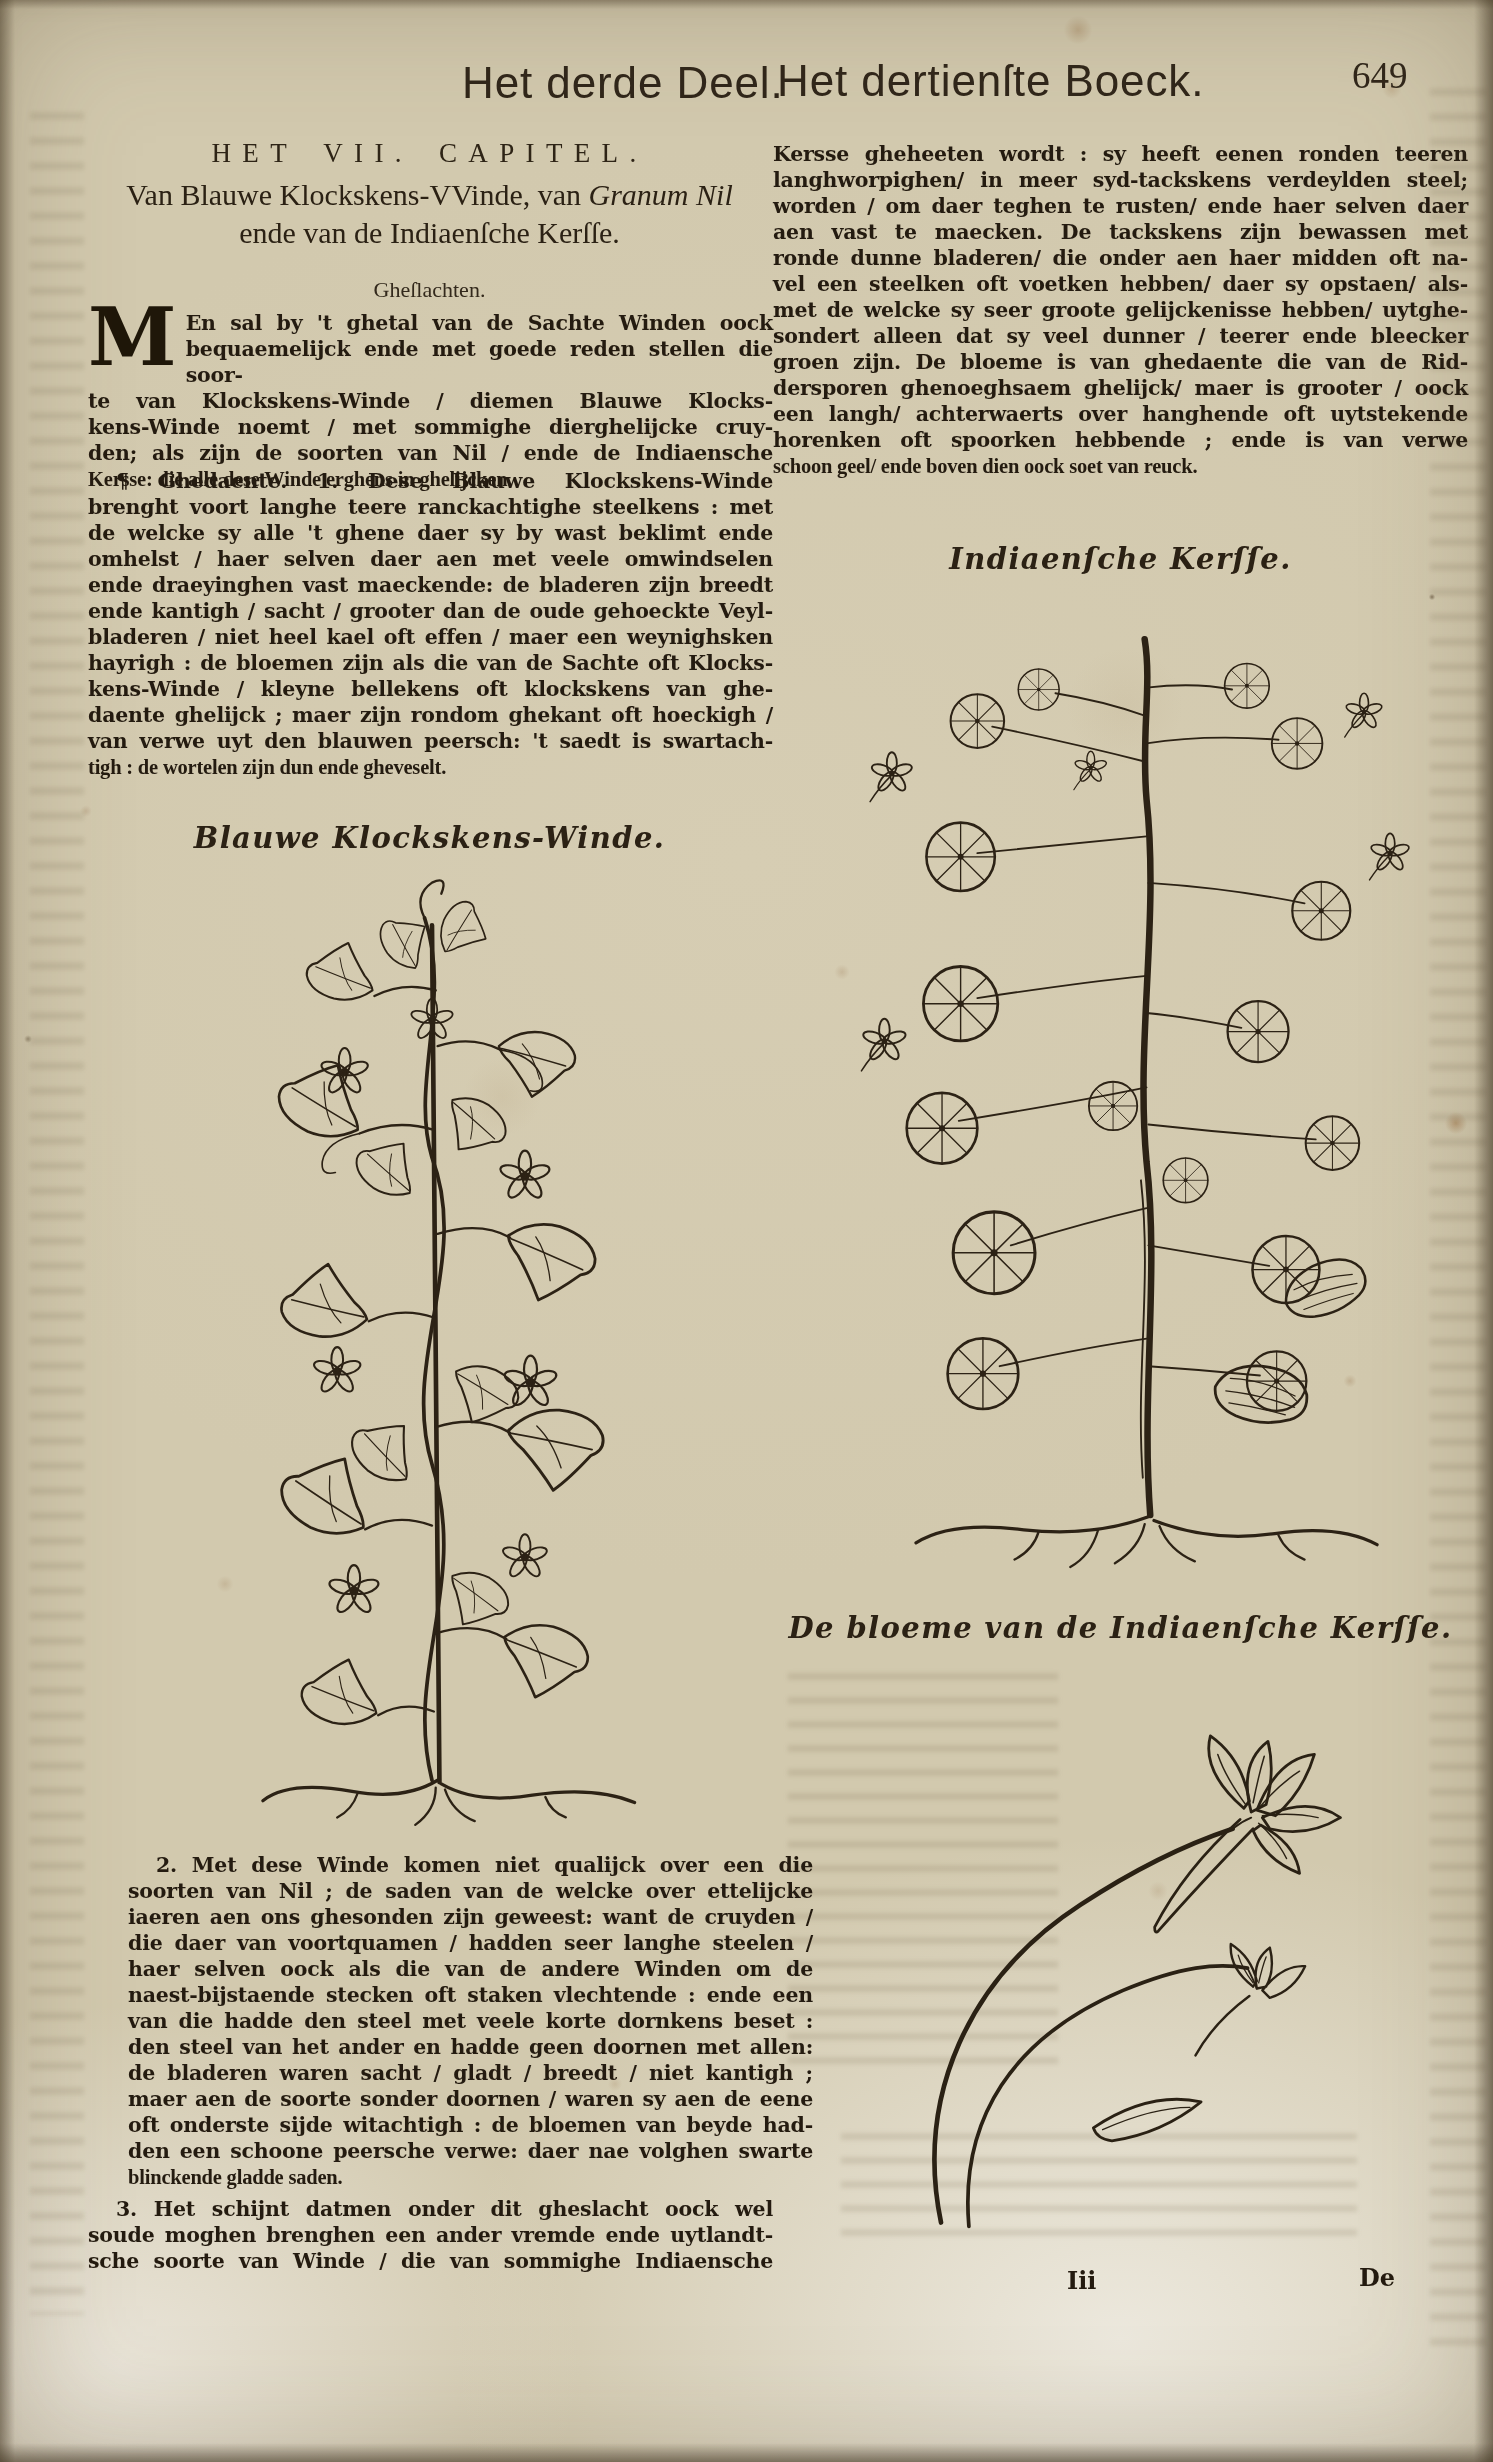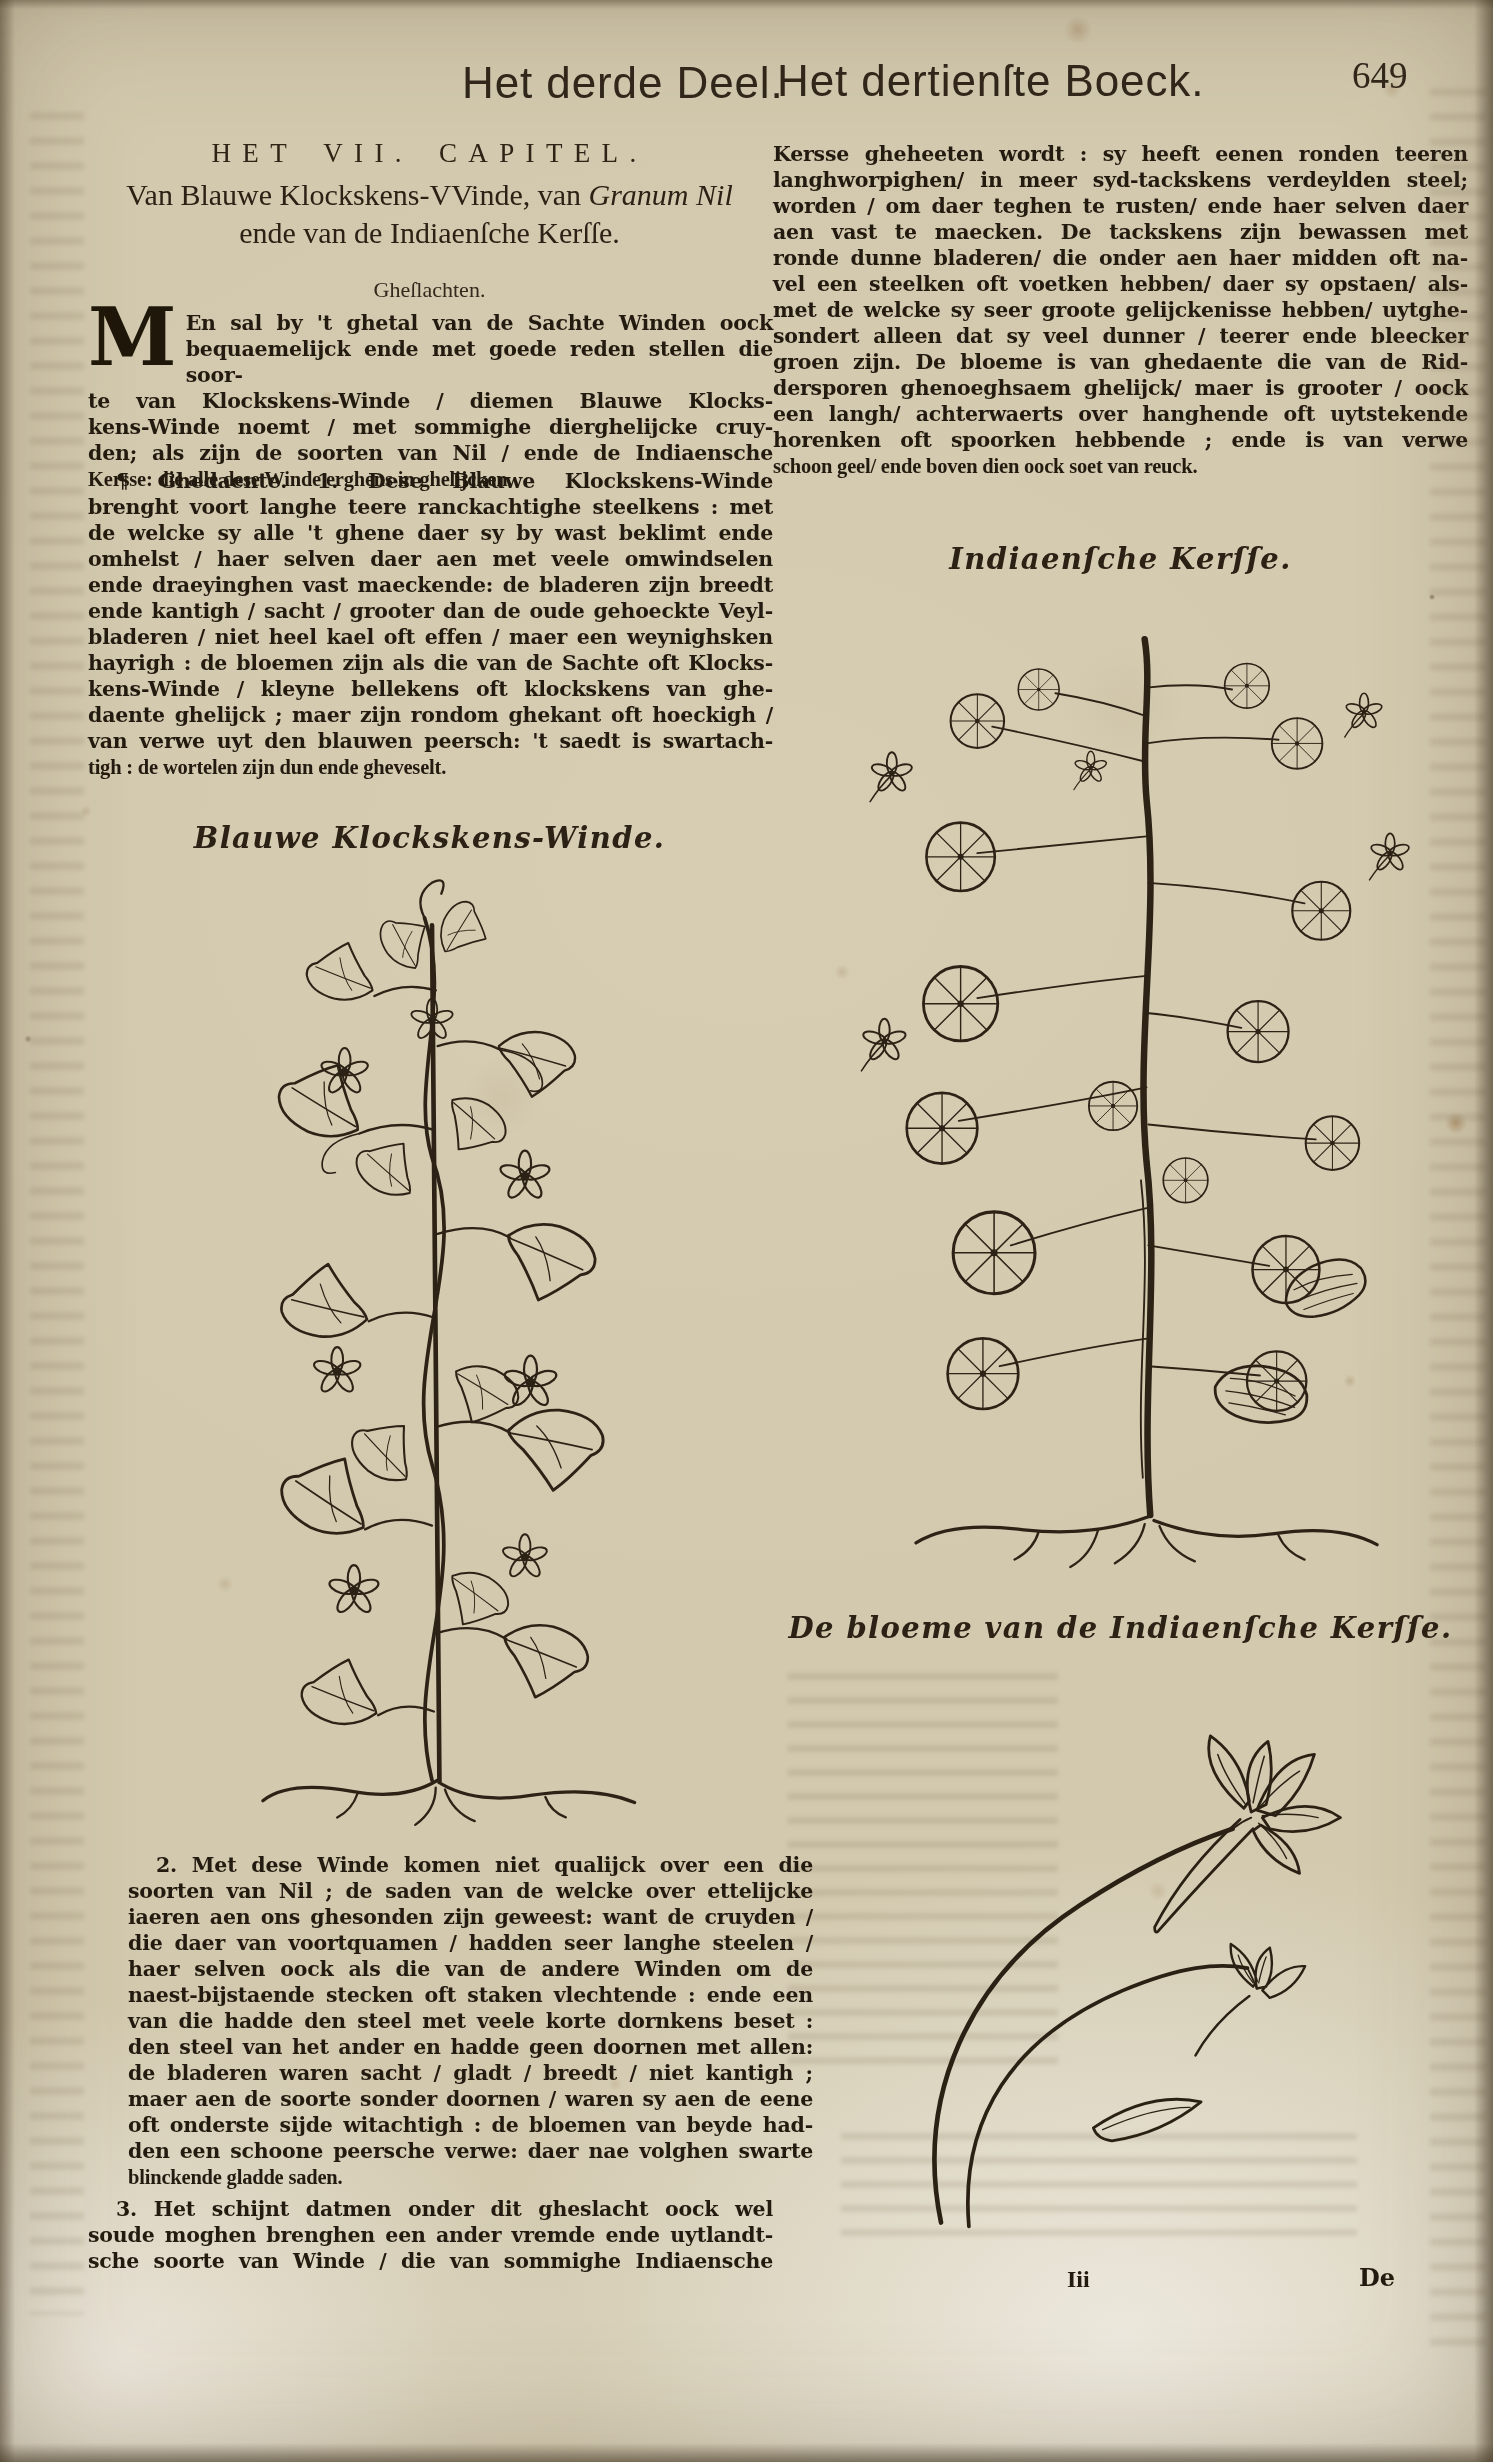--- a/index.html
+++ b/index.html
@@ -290,21 +290,21 @@
     </g>
 
     <g transform="translate(402,330)">
       <path stroke-width="2.6" d="M0 0 Q-6 -30 14 -44 Q20 -20 10 -2 Z M6 2 Q28 -26 52 -24 Q40 2 14 10 Z M-4 -2 Q-30 -22 -28 -48 Q-6 -34 0 -8 Z"></path>
       <path stroke-width="2.6" d="M-8 8 Q-46 36 -66 72"></path>
       <path stroke-width="1.4" d="M2 -6 Q6 -24 10 -34 M-4 -6 Q-16 -22 -20 -36"></path>
     </g>
     <path stroke-width="2" d="M376 158 Q386 150 396 146 M392 308 Q398 320 402 330"></path>
   </svg>
 
-  <div class="abs sig" style="left:1067px; top:2266px;font-family:Liberation Serif, serif;">Iii</div>
+  <div class="abs sig" style="left:1067px; top:2266px;">Iii</div>
   <div class="abs sig" style="left:1359px; top:2263px;">De</div>
 
   <div class="abs edge-left"></div>
   <div class="abs edge-right"></div>
   <div class="abs edge-top"></div>
   <div class="abs edge-bottom"></div>
   <div class="abs vignette"></div>
 </div>
 
 

